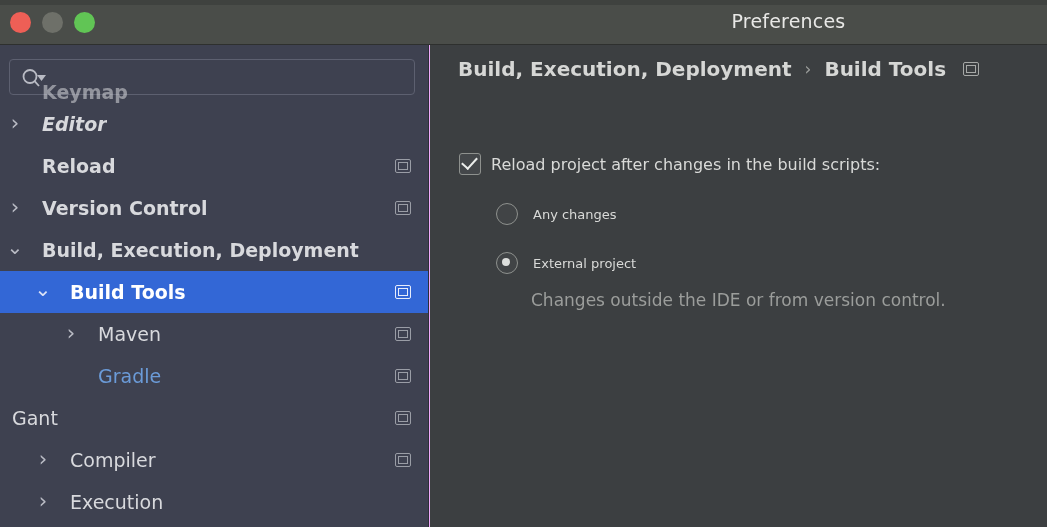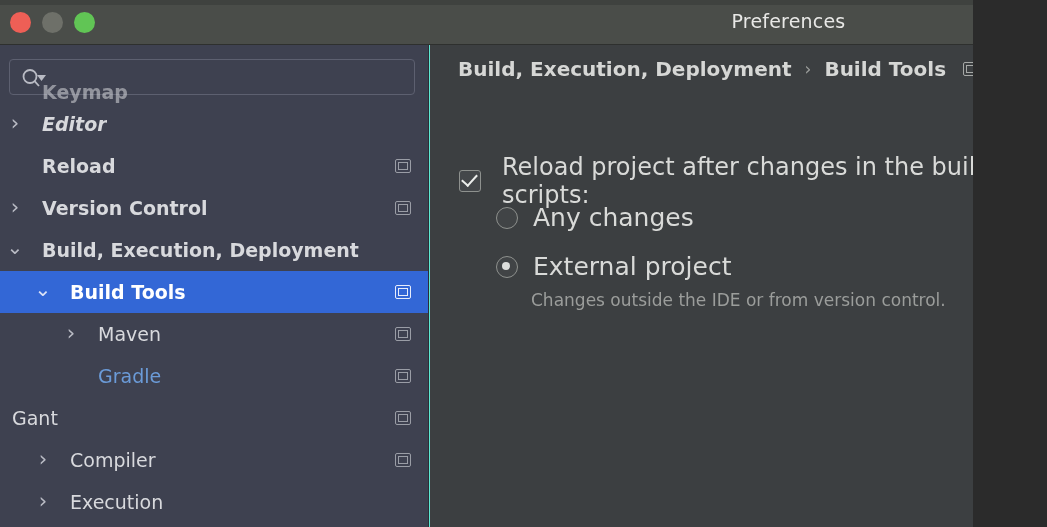--- a/index.html
+++ b/index.html
@@ -6,24 +6,24 @@
     margin: 0;
     padding: 0;
     background: #2b2b2b;
   }
   body {
     font-family: "DejaVu Sans", sans-serif;
     -webkit-font-smoothing: antialiased;
   }
   .window {
     position: relative;
-    width: 973px;
+    width: 1047px;
     height: 527px;
     overflow: hidden;
-    background: #5eead4;
+    background: #f0abfc;
   }
 
   
   .titlebar {
     position: absolute;
     left: 0; top: 0;
     width: 1047px;
     height: 45px;
     background: #4a4d49;
     border-bottom: 1px solid #2e302e;
@@ -193,41 +193,41 @@
     border-color: #a7a9a7;
   }
   .breadcrumb .scope-icon i { border-color: #a7a9a7; }
 
   .option-row {
     position: absolute;
     display: flex;
     align-items: center;
     color: #d9dad8;
   }
-  .checkbox-row { left: 29px; top: 108px; gap: 21px; font-size: 24px; }
+  .checkbox-row { left: 29px; top: 108px; gap: 10px; font-size: 16px; }
   .checkbox {
     width: 20px;
     height: 20px;
     border: 1px solid #8e918e;
     border-radius: 3px;
     background: #44474a;
     position: relative;
     flex: 0 0 auto;
   }
   .checkbox .tick {
     position: absolute;
     left: 5px; top: 0px;
     width: 7px;
     height: 13px;
     border: solid #eceeec;
     border-width: 0 2px 2px 0;
     transform: rotate(42deg);
   }
 
-  .radio-row { left: 66px; gap: 15px; font-size: 25px; }
+  .radio-row { left: 66px; gap: 15px; font-size: 13px; }
   .radio-any { top: 158px; }
   .radio-ext { top: 207px; }
   .radio {
     width: 20px;
     height: 20px;
     border-radius: 50%;
     border: 1px solid #8e918e;
     background: #414446;
     position: relative;
     flex: 0 0 auto;

